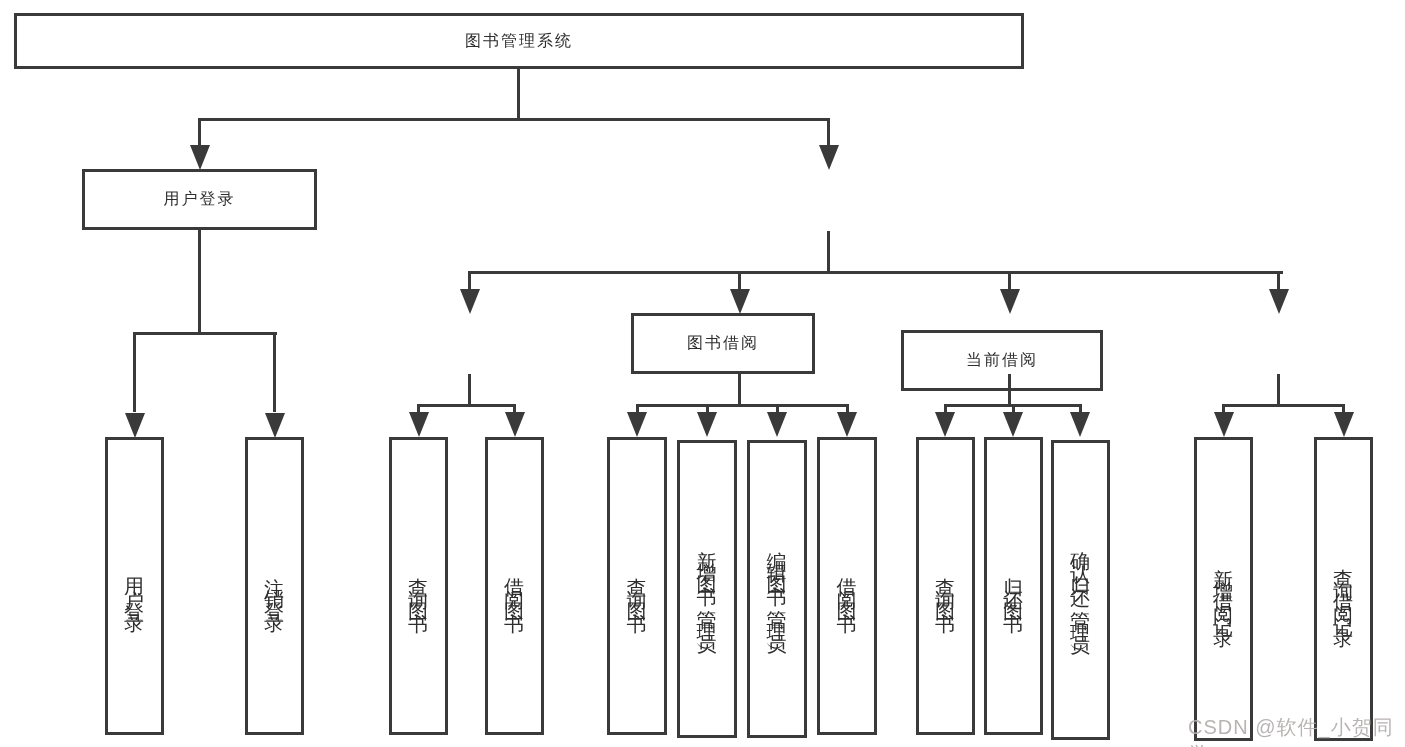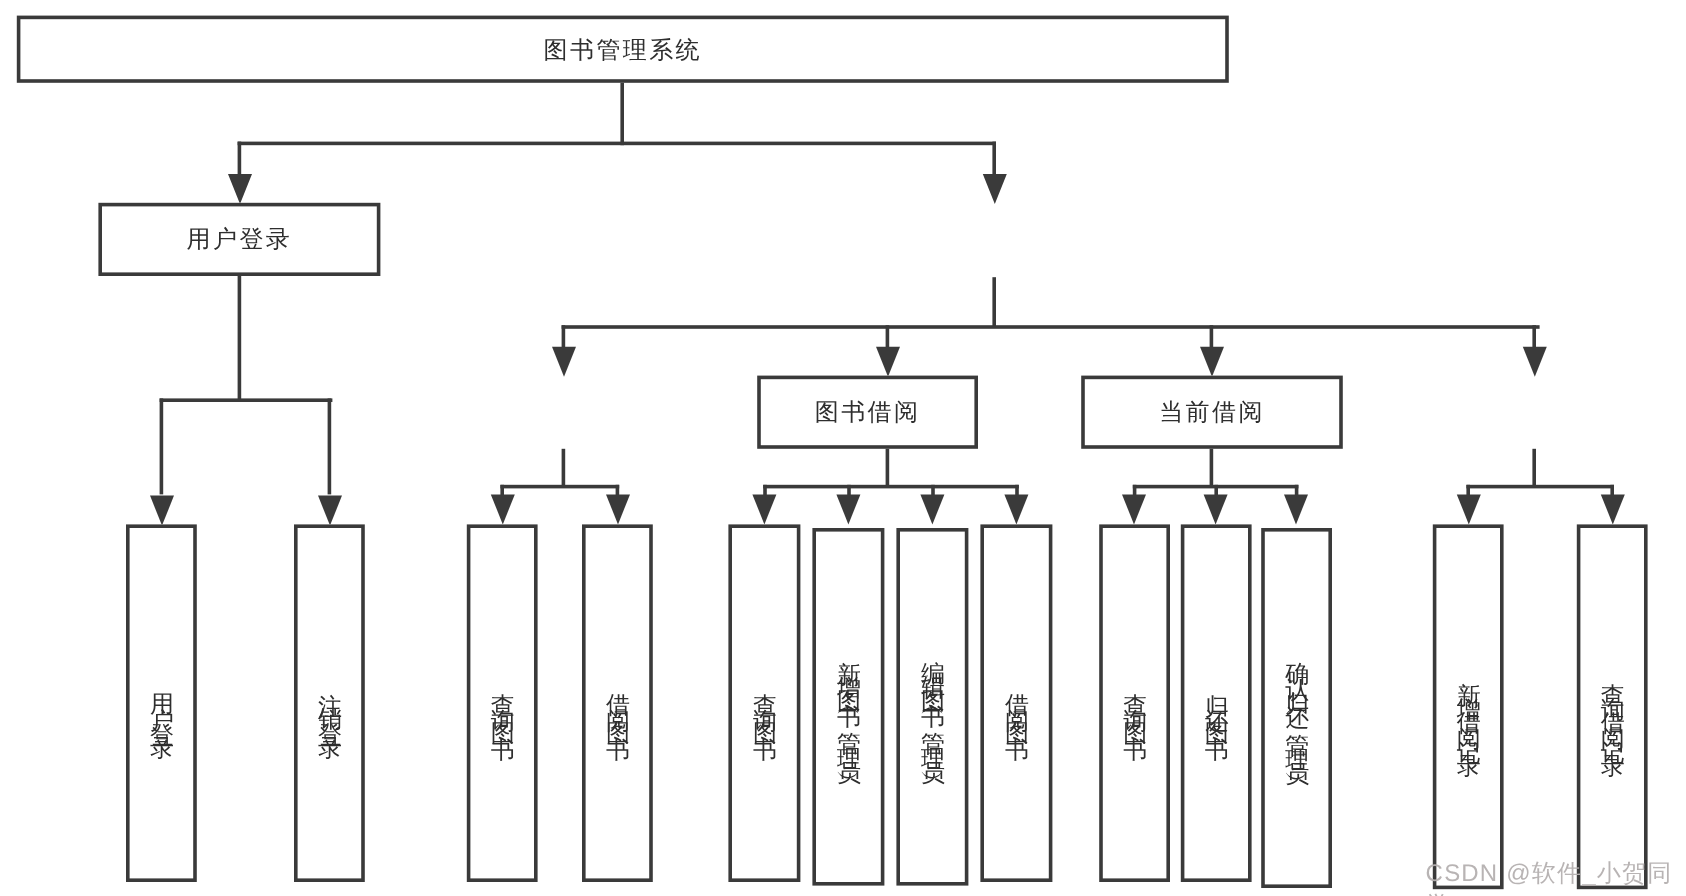--- a/index.html
+++ b/index.html
@@ -10,21 +10,21 @@
   }
   html,body{margin:0;padding:0;background:var(--bg);}
   body{font-family:"Liberation Sans","DejaVu Sans",sans-serif;}
   .canvas{
     position:relative;width:1405px;height:747px;background:var(--bg);
     overflow:hidden;
   }
   .hbox{
     position:absolute;box-sizing:border-box;border:3px solid var(--line);
     background:#fff;display:flex;align-items:center;justify-content:center;
-    font-size:20px;letter-spacing:2px;color:var(--text);
+    font-size:16px;letter-spacing:2px;color:var(--text);
   }
   .vbox{
     position:absolute;box-sizing:border-box;border:3px solid var(--line);
     background:#fff;display:flex;align-items:center;justify-content:center;
   }
   .vtext{
     writing-mode:vertical-rl;text-orientation:mixed;
     font-size:20px;letter-spacing:12px;color:var(--text);line-height:1;
     white-space:nowrap;
   }
@@ -73,21 +73,21 @@
   <div class="ln" style="left:1008px;top:271px;width:3px;height:20px"></div>
   <div class="ln" style="left:1277px;top:271px;width:3px;height:20px"></div>
   <div class="arrow" style="left:460px;top:289px"></div>
   <div class="arrow" style="left:730px;top:289px"></div>
   <div class="arrow" style="left:1000px;top:289px"></div>
   <div class="arrow" style="left:1269px;top:289px"></div>
 
   <div class="hbox" style="left:631px;top:313px;width:184px;height:61px">
     <span>图书借阅</span>
   </div>
-  <div class="hbox" style="left:901px;top:313px;width:218px;height:61px">
+  <div class="hbox" style="left:901px;top:330px;width:202px;height:61px">
     <span>当前借阅</span>
   </div>
 
   <div class="ln" style="left:468px;top:374px;width:3px;height:32px"></div>
   <div class="ln" style="left:417px;top:404px;width:99px;height:3px"></div>
   <div class="ln" style="left:417px;top:404px;width:3px;height:10px"></div>
   <div class="ln" style="left:513px;top:404px;width:3px;height:10px"></div>
   <div class="arrow" style="left:409px;top:412px"></div>
   <div class="arrow" style="left:505px;top:412px"></div>
 

